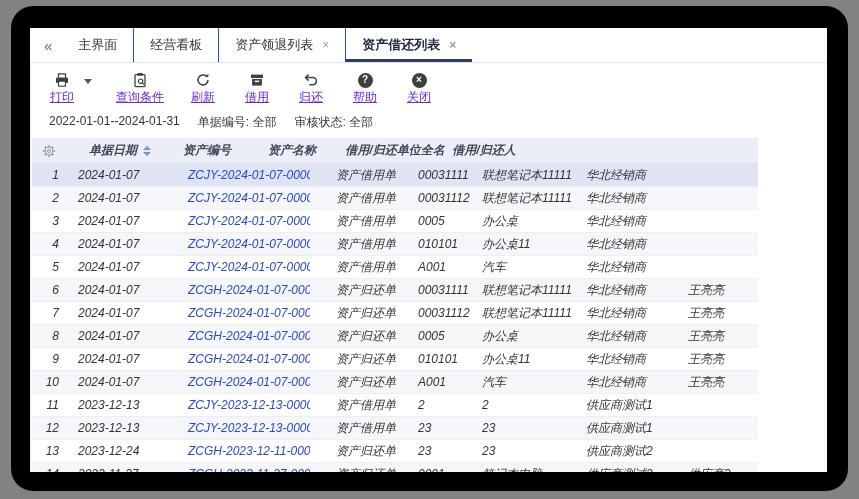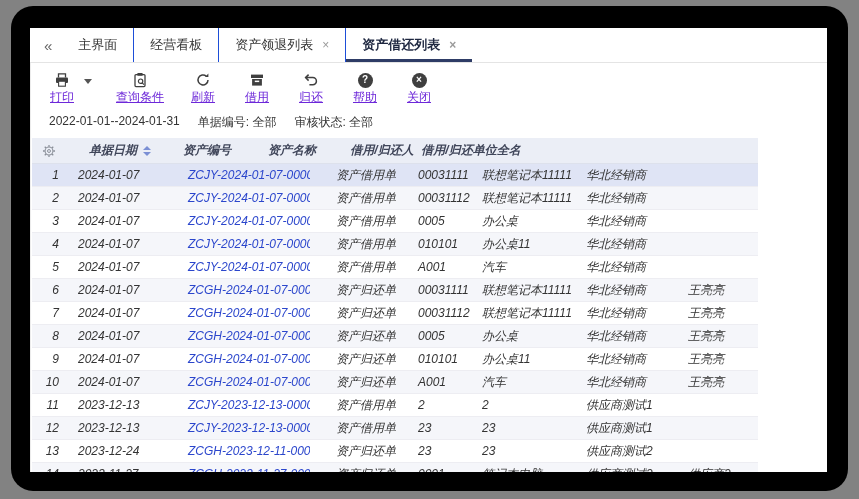--- a/index.html
+++ b/index.html
@@ -176,22 +176,22 @@
         </div>
         <div class="th c1">
           <span>单据日期</span>
           <span class="sort">
               <i class="up"></i>
               <i class="dn"></i>
             </span>
         </div>
         <div class="th c4">资产编号</div>
         <div class="th c5">资产名称</div>
+        <div class="th c6">借用/归还单位全名</div>
         <div class="th c7">借用/归还人</div>
-        <div class="th c6">借用/归还单位全名</div>
       </div>
       <div>
           <div class="tr selected">
             <div class="td c0">1</div>
             <div class="td c1">2024-01-07</div>
             <div class="td c2 link">ZCJY-2024-01-07-00001</div>
             <div class="td c3">资产借用单</div>
             <div class="td c4">00031111</div>
             <div class="td c5">联想笔记本11111</div>
             <div class="td c6">华北经销商</div>

